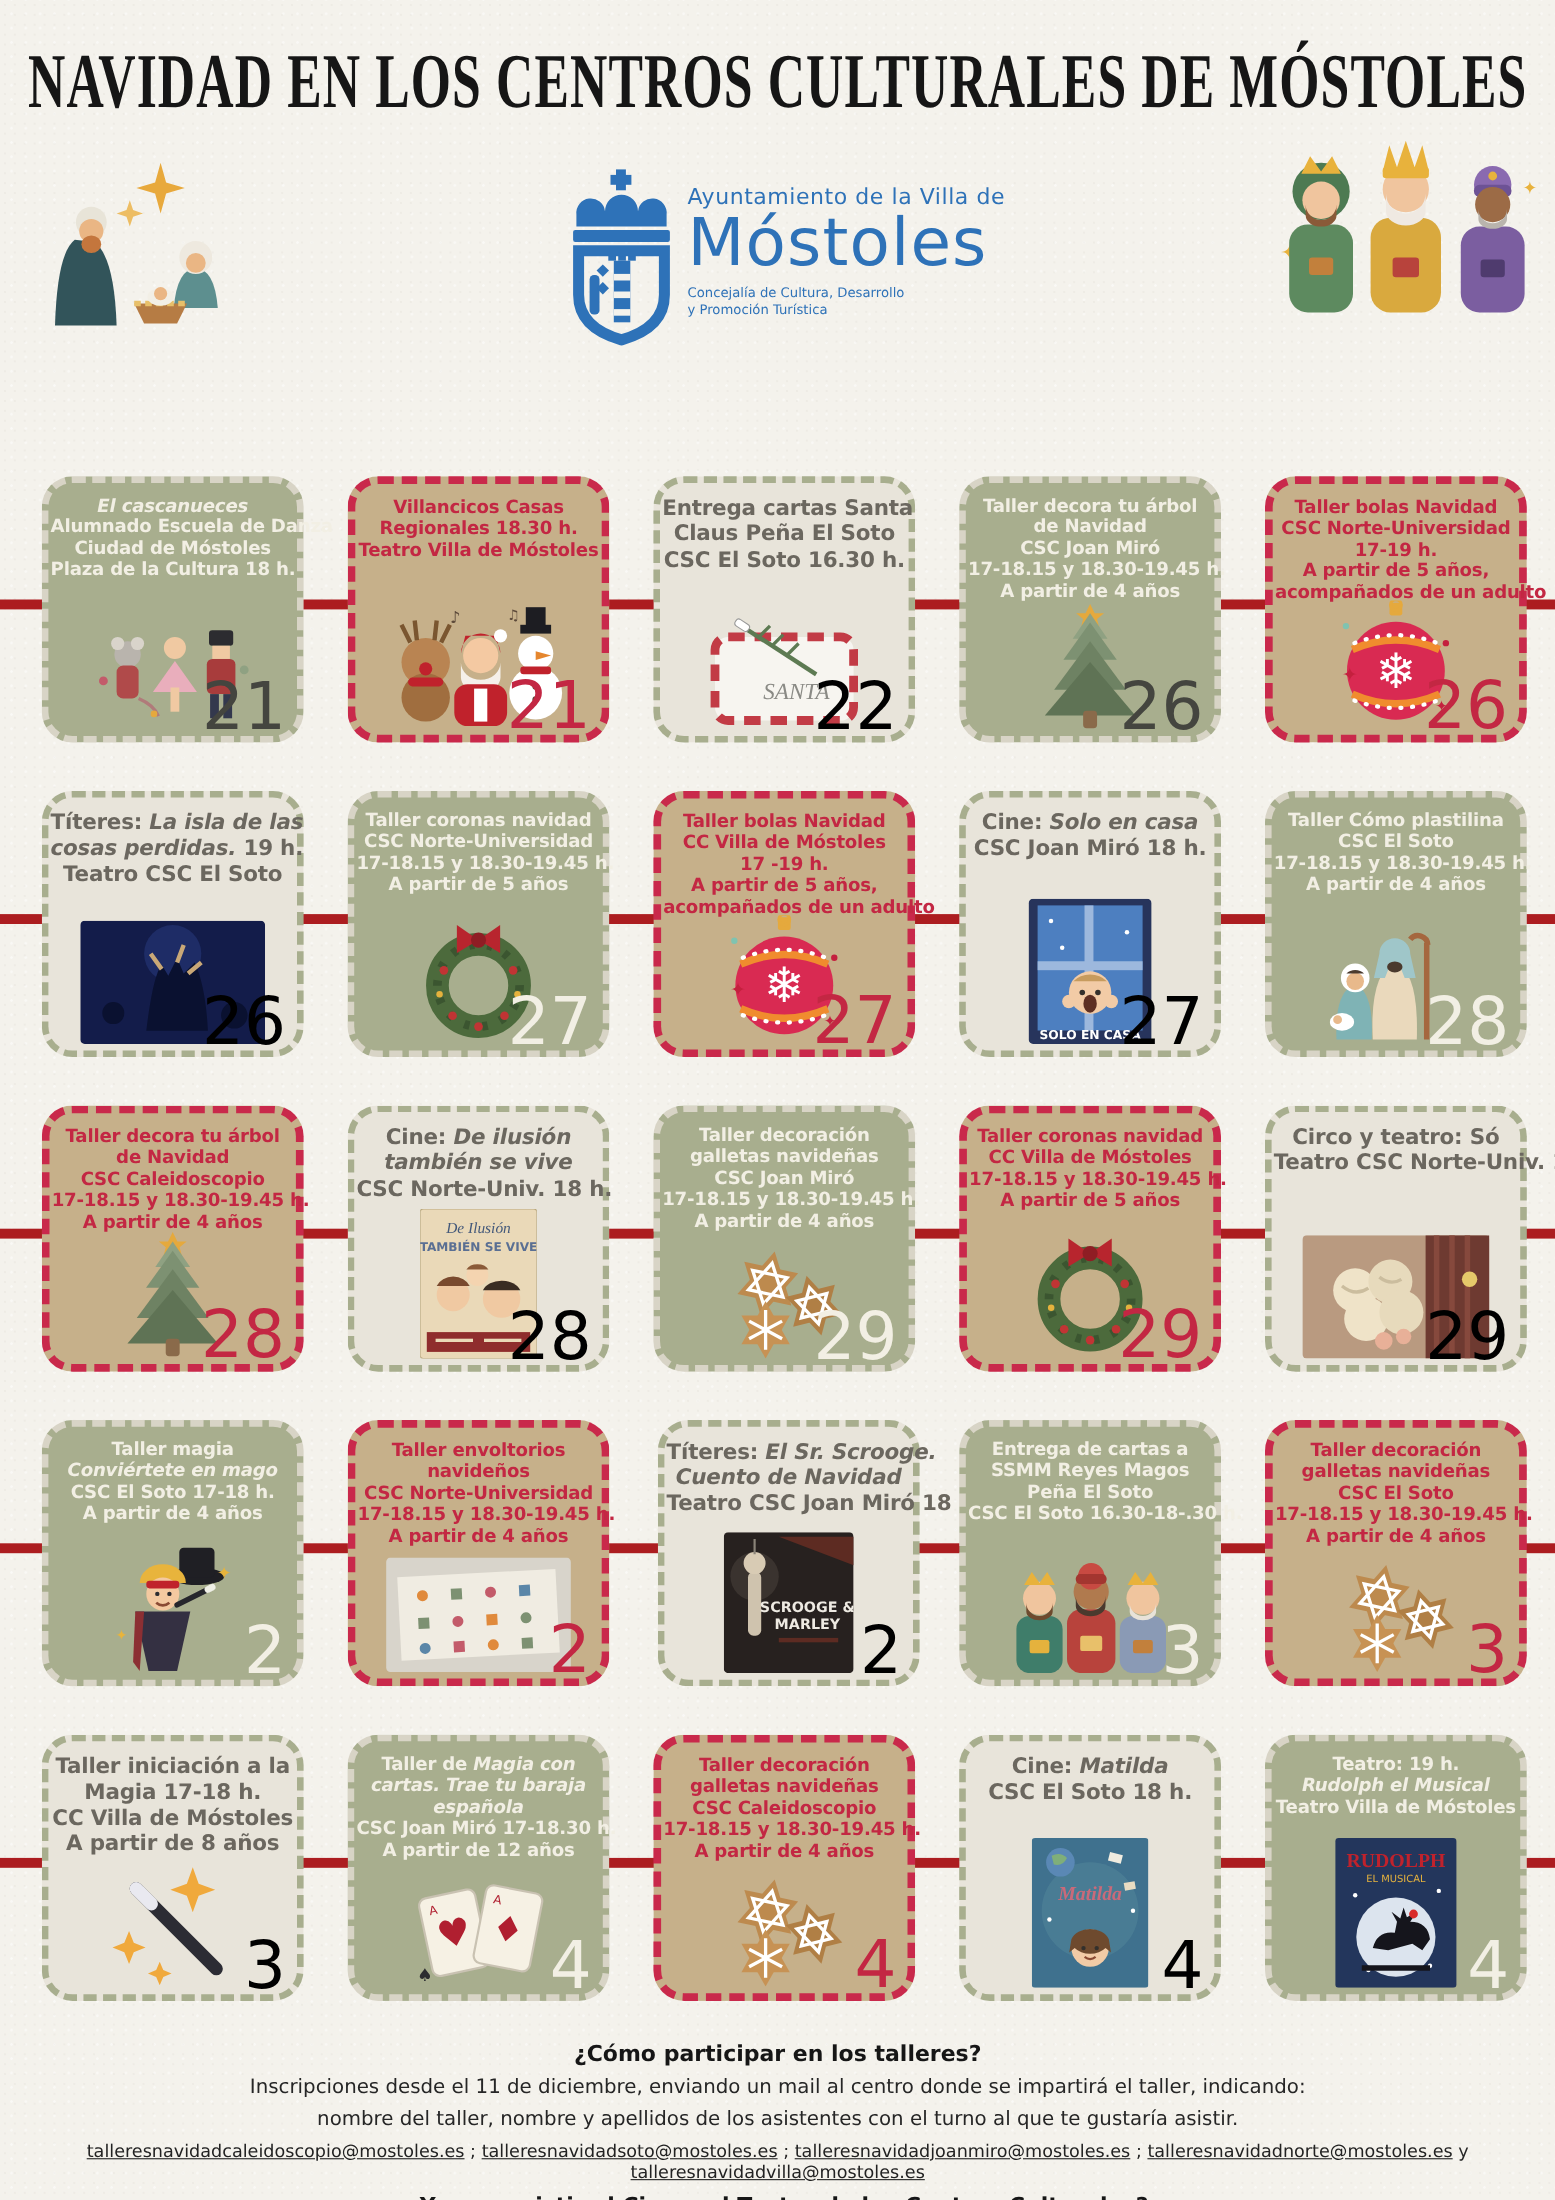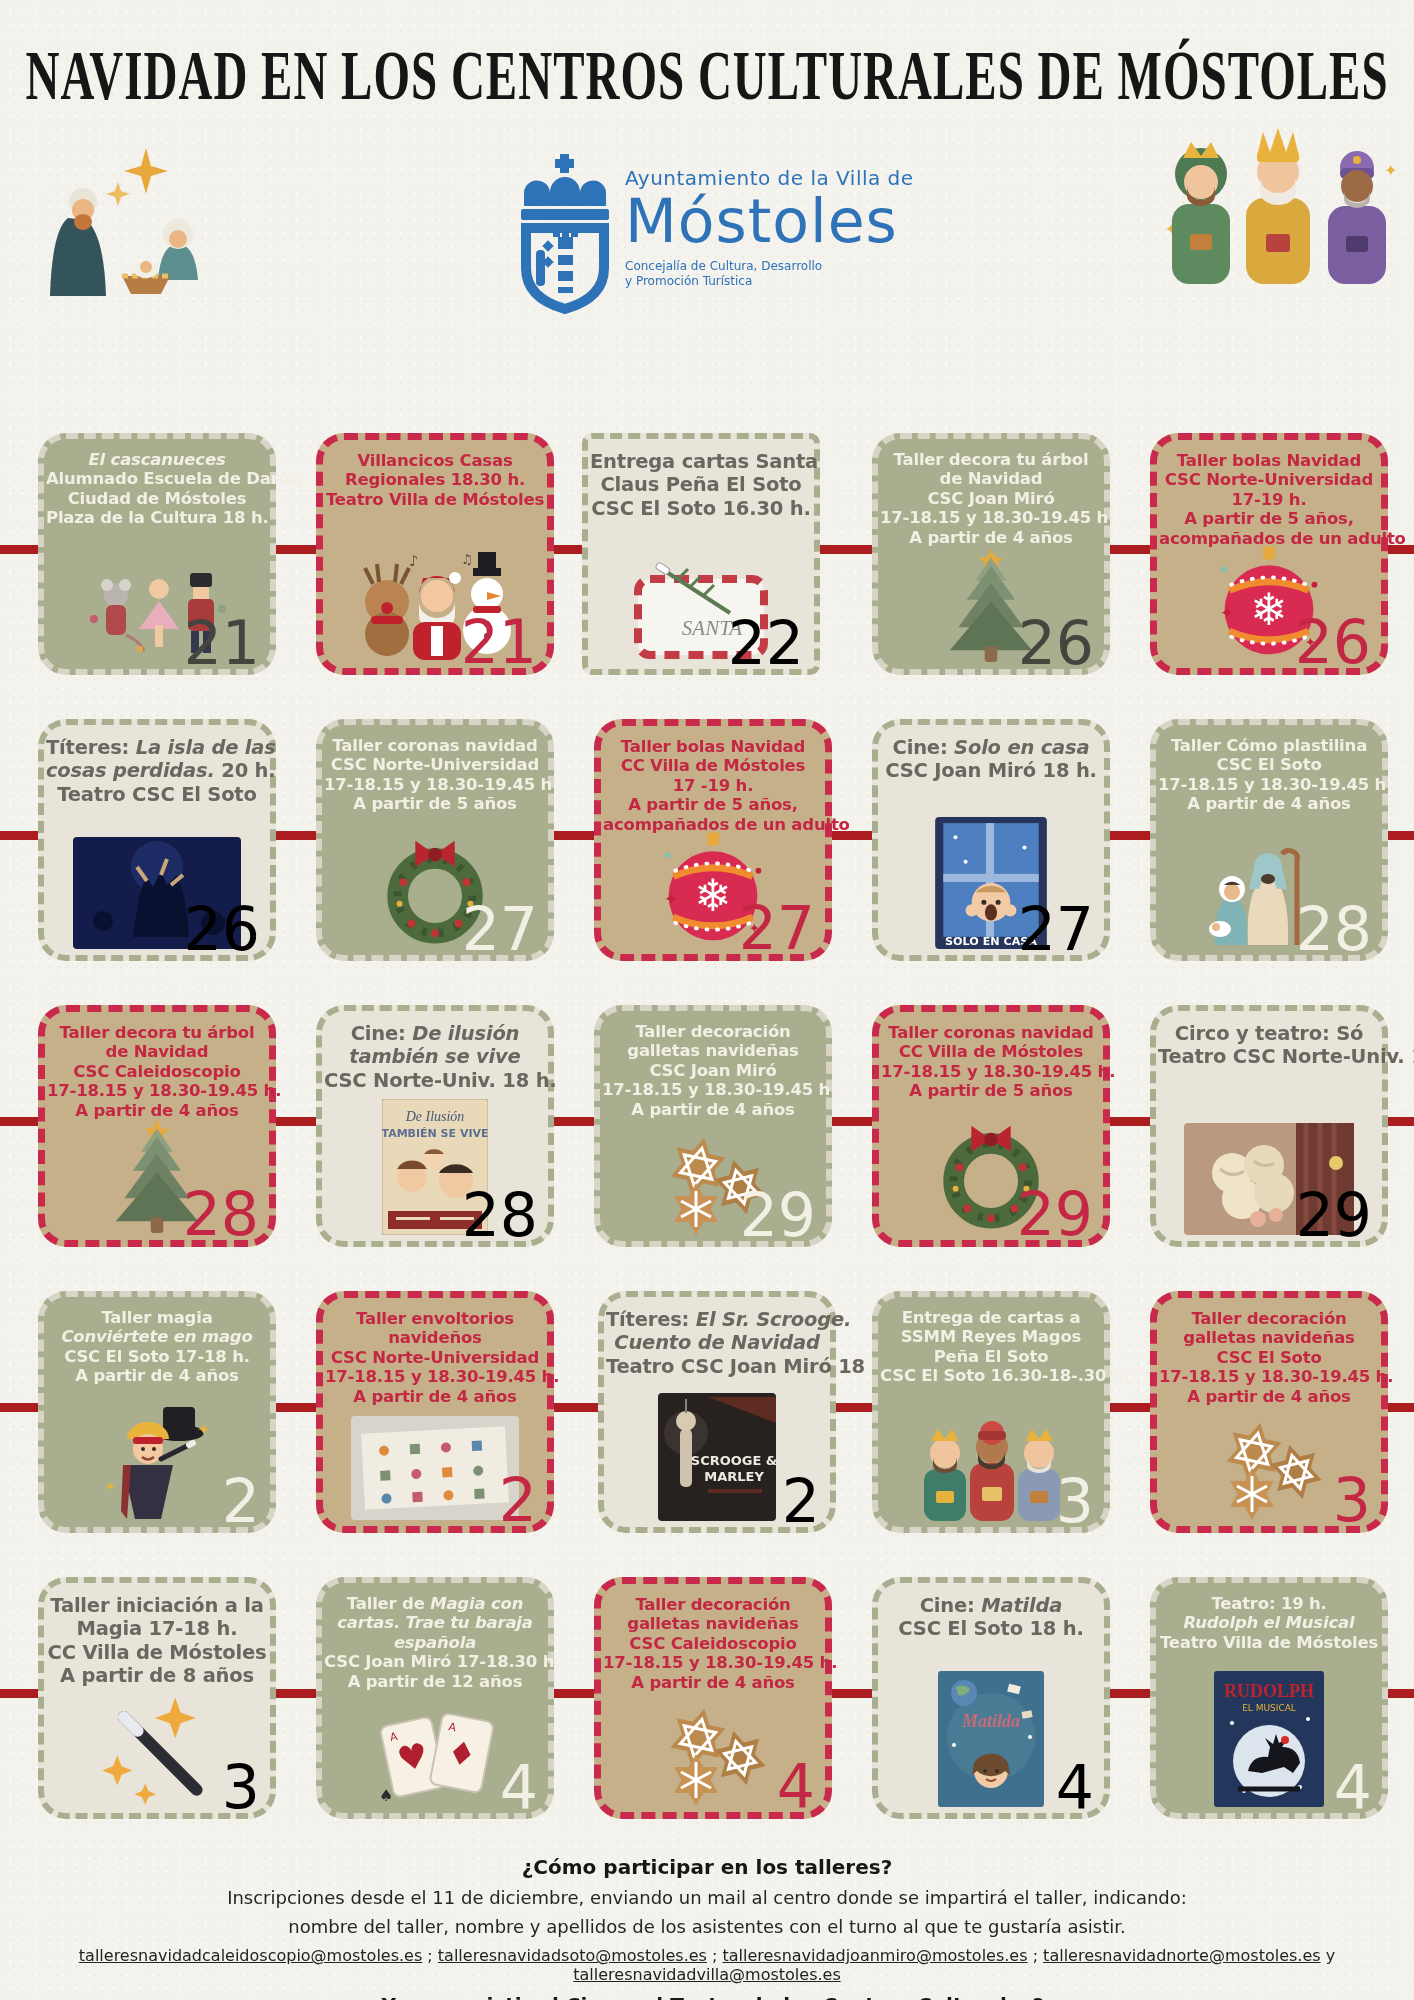--- a/index.html
+++ b/index.html
@@ -205,21 +205,21 @@
  <rect x="124" y="18" width="28" height="8" fill="#1d1d22"></rect>
             <rect x="129" y="2" width="18" height="18" fill="#1d1d22"></rect>
  <polygon points="138,42 152,46 138,50" fill="#e5862e"></polygon>
             <rect x="124" y="56" width="28" height="7" rx="3" fill="#c0222c"></rect>
  <circle cx="138" cy="74" r="3" fill="#5d4a3a"></circle>
             <circle cx="138" cy="86" r="3" fill="#5d4a3a"></circle>
 </svg>
         </div>
         <div class="date">21</div>
       </div>
-      <div class="card beige" style="left: 582px; top: 433px; border-radius: 10px;">
+      <div class="card beige" style="left: 594px; top: 433px;">
         <div class="lines">
           <span class="ln"><span>Entrega cartas Santa</span></span>
           <span class="ln"><span>Claus Peña El Soto</span></span>
           <span class="ln"><span>CSC El Soto 16.30 h.</span></span>
         </div>
         <div class="art">
           <svg width="150" height="102" viewBox="0 0 150 102">
  <rect x="12" y="18" width="126" height="76" rx="12" fill="#f7f5f0" stroke="#c23b45" stroke-width="8" stroke-dasharray="15 9"></rect>
  <path d="M36,8 L104,52" stroke="#5d7a52" stroke-width="4"></path>
  <path d="M52,18 l10,-10 M64,26 l10,-10 M78,34 l10,-10" stroke="#5d7a52" stroke-width="3"></path>
@@ -271,21 +271,21 @@
             <text x="92" y="104" font-size="14" fill="#c4203e">✦</text>
  <circle cx="8" cy="24" r="3" fill="#7fc3b0"></circle>
             <circle cx="102" cy="40" r="3" fill="#c4203e"></circle>
 </svg>
         </div>
         <div class="date">26</div>
       </div>
       <div class="card beige" style="left: 38px; top: 719px;">
         <div class="lines">
           <span class="ln"><span>Títeres: </span><span style="font-style: italic;">La isla de las</span></span>
-          <span class="ln"><span style="font-style: italic;">cosas perdidas.</span><span> 20 h.</span></span>
+          <span class="ln"><span style="font-style: italic;">cosas perdidas.</span><span> 19 h.</span></span>
           <span class="ln"><span>Teatro CSC El Soto</span></span>
         </div>
         <div class="art">
           <svg width="168" height="112" viewBox="0 0 168 112">
  <rect width="168" height="112" rx="4" fill="#131c4a"></rect>
  <circle cx="84" cy="30" r="26" fill="#1e2c66"></circle>
  <path d="M60,100 q6,-50 14,-60 l6,10 l8,-16 l6,14 l10,-10 q10,22 12,62" fill="#0a1130"></path>
  <path d="M74,44 l-10,-14 M88,38 l6,-16 M98,48 l12,-10" stroke="#c9a877" stroke-width="4" fill="none"></path>
  <circle cx="30" cy="84" r="10" fill="#0a1130"></circle>
             <circle cx="140" cy="86" r="12" fill="#0a1130"></circle>

